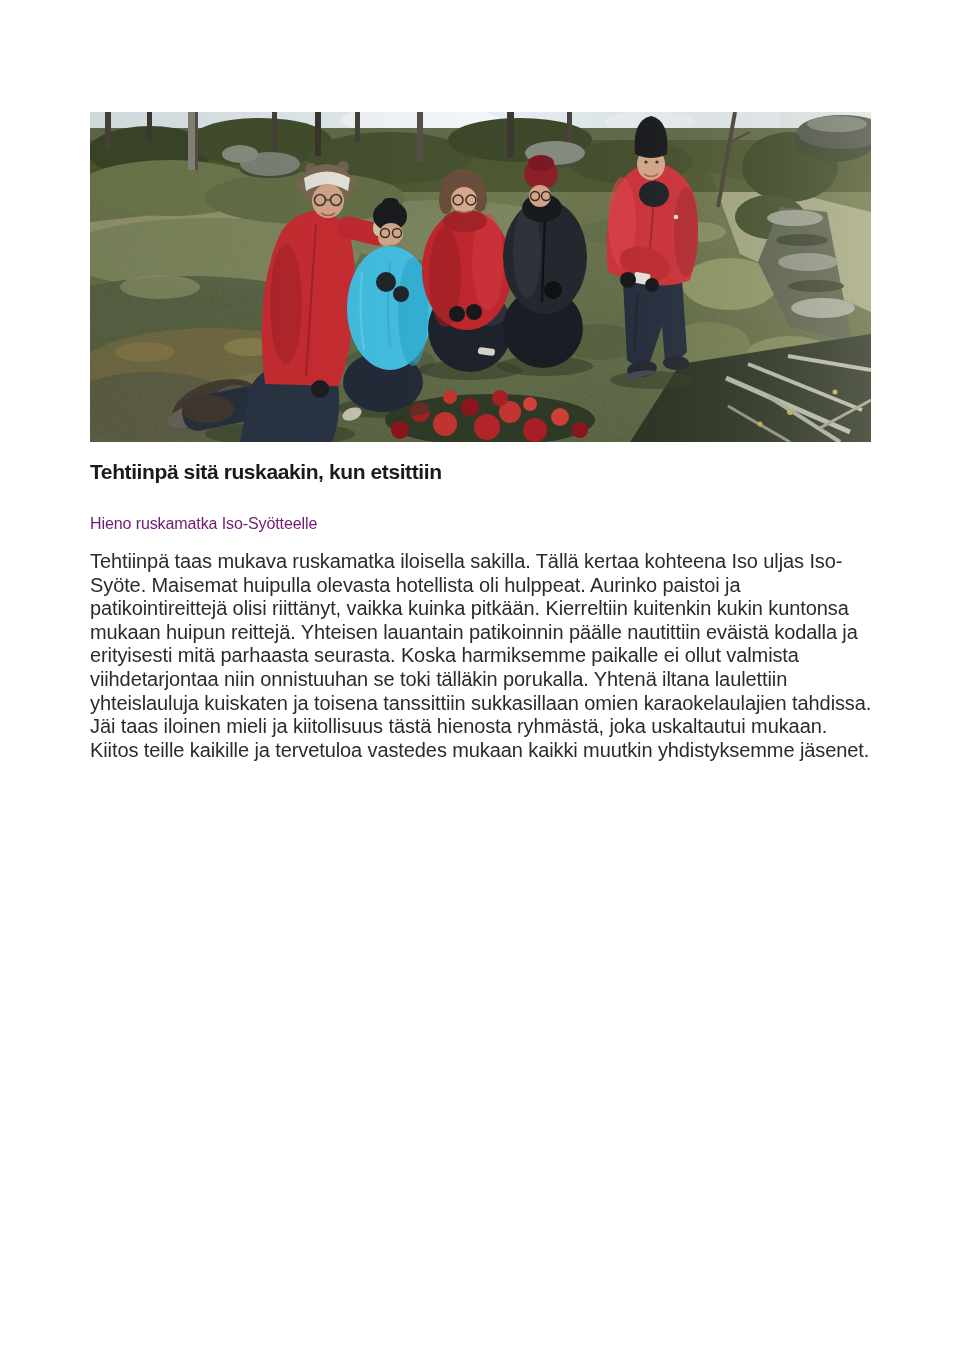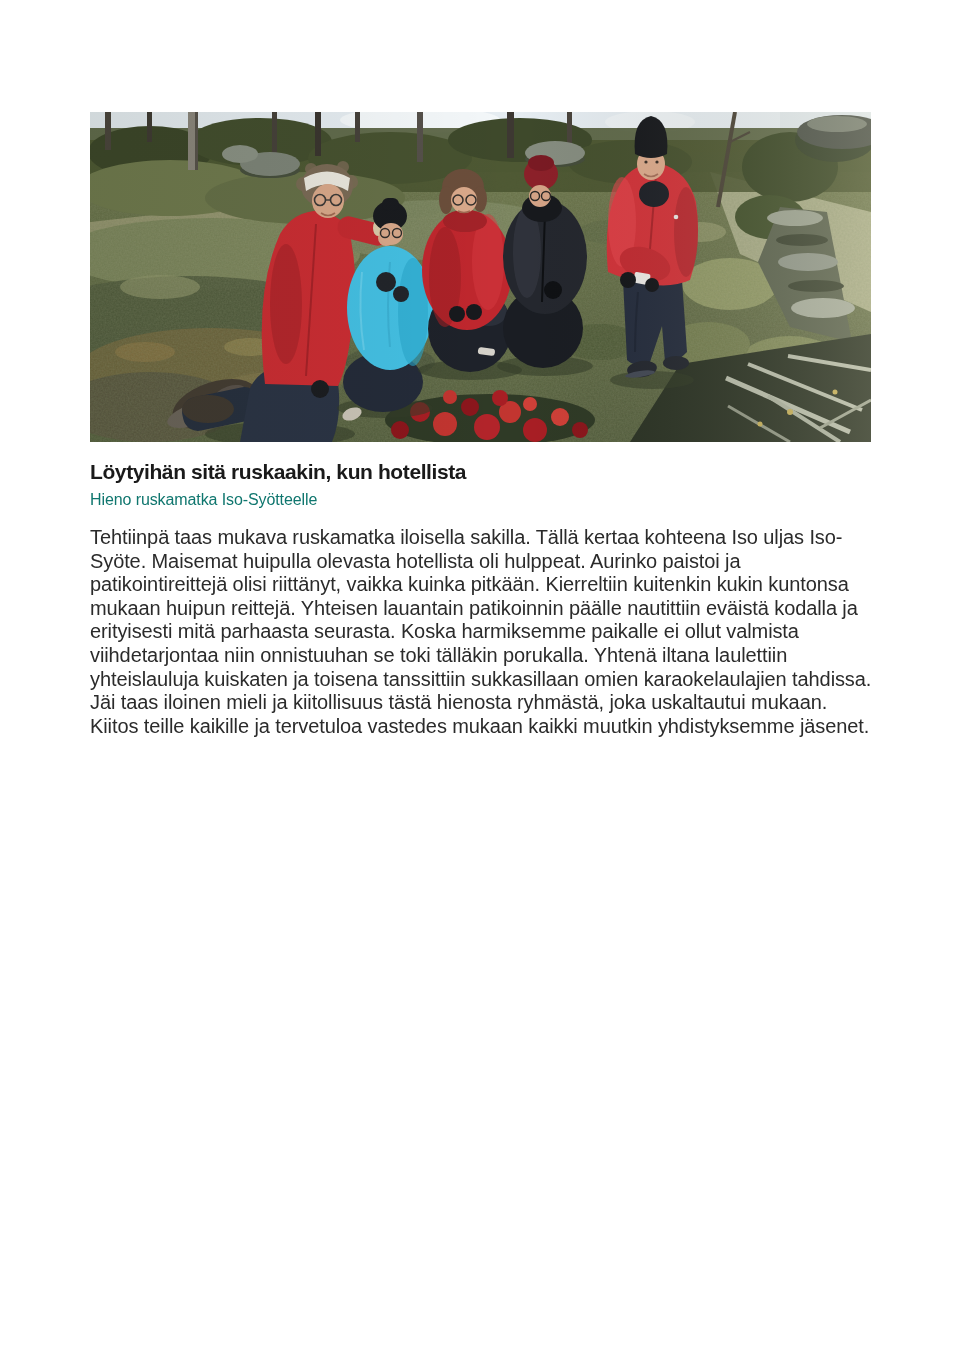--- a/index.html
+++ b/index.html
@@ -28,25 +28,25 @@
   svg.photo { display: block; width: 781px; height: 330px; }
   h1.title {
     margin: 16px 0 0 0;
     font-size: 21px;
     line-height: 27px;
     font-weight: 700;
     color: #1a1a1a;
     letter-spacing: -0.4px;
   }
   p.subtitle {
-    margin: 4px 0 0 0;
+    margin: 28px 0 0 0;
     font-size: 16px;
     line-height: 21px;
     font-weight: 400;
-    color: #0f766e;
+    color: #701a75;
     letter-spacing: -0.1px;
   }
   p.bodytext {
     margin: 16px 0 0 0;
     font-size: 20px;
     line-height: 23.6px;
     font-weight: 400;
     color: #2b2b2b;
     letter-spacing: -0.1px;
   }
@@ -290,19 +290,19 @@
         <path d="M554,62 Q561,67 568,62" fill="none" stroke="#a5705a" stroke-width="1.6"></path>
         <circle cx="556" cy="50" r="1.6" fill="#3a2f28"></circle>
         <circle cx="567" cy="50" r="1.6" fill="#3a2f28"></circle>
         <path d="M545,42 Q542,8 561,4 Q580,8 577,42 Q561,50 545,42 Z" fill="#17191d"></path>
       </g>
 
       <rect x="0" y="0" width="781" height="330" fill="url(#light)"></rect>
     </svg>
   </figure>
 
-  <h1 class="title">Löytyihän sitä ruskaakin, kun hotellista</h1>
+  <h1 class="title">Tehtiinpä sitä ruskaakin, kun etsittiin</h1>
 
   <p class="subtitle">Hieno ruskamatka Iso-Syötteelle</p>
 
   <p class="bodytext">Tehtiinpä taas mukava ruskamatka iloisella sakilla. Tällä kertaa kohteena Iso uljas Iso-Syöte. Maisemat huipulla olevasta hotellista oli hulppeat. Aurinko paistoi ja patikointireittejä olisi riittänyt, vaikka kuinka pitkään. Kierreltiin kuitenkin kukin kuntonsa mukaan huipun reittejä. Yhteisen lauantain patikoinnin päälle nautittiin eväistä kodalla ja erityisesti mitä parhaasta seurasta. Koska harmiksemme paikalle ei ollut valmista viihdetarjontaa niin onnistuuhan se toki tälläkin porukalla. Yhtenä iltana laulettiin yhteislauluja kuiskaten ja toisena tanssittiin sukkasillaan omien karaokelaulajien tahdissa. Jäi taas iloinen mieli ja kiitollisuus tästä hienosta ryhmästä, joka uskaltautui mukaan. Kiitos teille kaikille ja tervetuloa vastedes mukaan kaikki muutkin yhdistyksemme jäsenet.</p>
 
 </main>
 
 </body></html>

